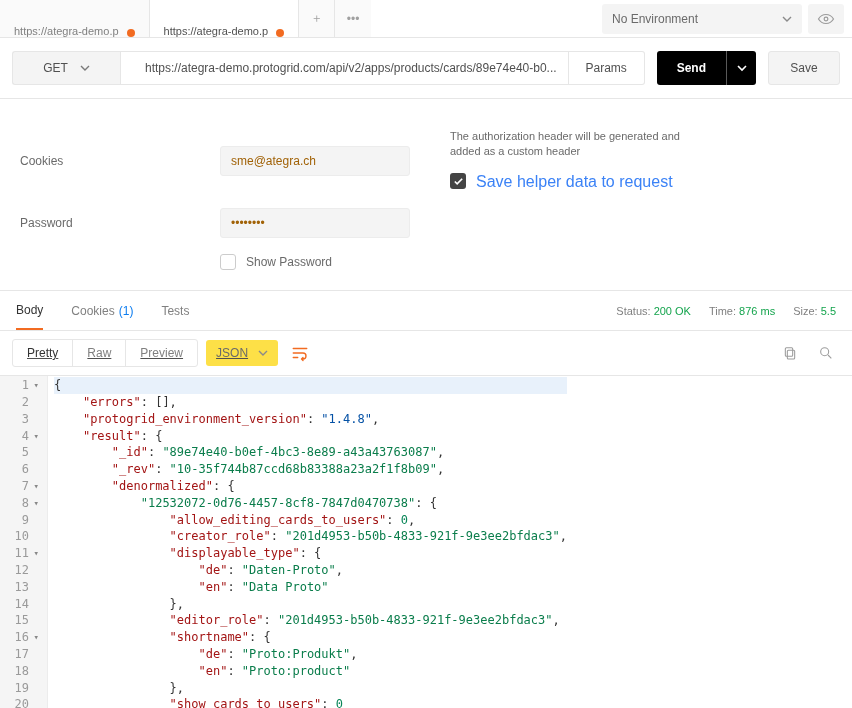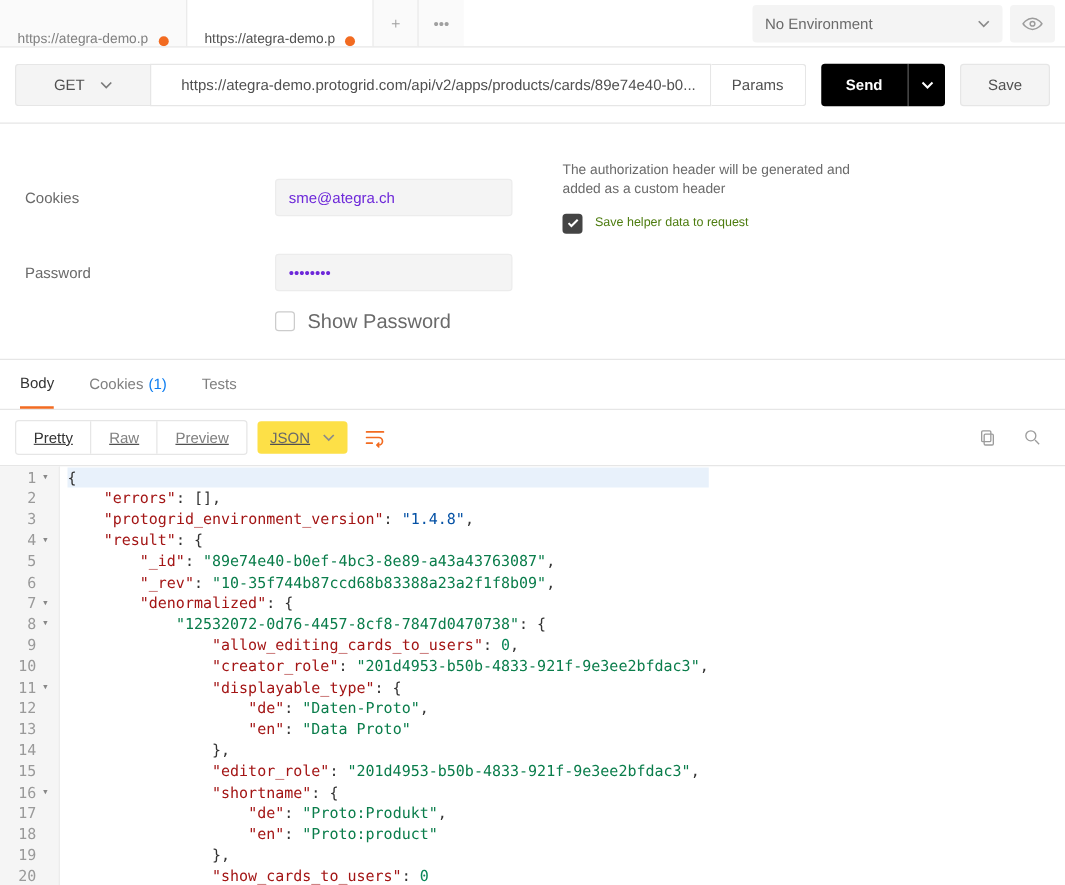--- a/index.html
+++ b/index.html
@@ -105,32 +105,32 @@
     padding:30px 20px 20px 20px;
     border-bottom:1px solid #e6e6e6;
   }
   .form-row {
     display:flex; align-items:center; margin-bottom:16px;
   }
   .form-label { width:200px; color:#6a6a6a; font-size:12px;}
   .form-input {
     width:190px; height:30px; background:#f4f4f4;
     border:1px solid #ececec; border-radius:3px;
-    padding:0 10px; color:#6d28d9; font-size:12px;
+    padding:0 10px; color:#a16207; font-size:12px;
     display:flex; align-items:center;
   }
   .info-col {
     margin-left:40px; width:260px; color:#6a6a6a; font-size:11px; line-height:1.35;
   }
-  .check-row { display:flex; align-items:center; gap:10px; margin-top:12px; color:#4d7c0f; font-size:10px;}
+  .check-row { display:flex; align-items:center; gap:10px; margin-top:12px; color:#3b82f6; font-size:16px;}
   .checkbox {
     width:16px; height:16px; border-radius:3px; background:#444; display:flex; align-items:center; justify-content:center;
   }
   .checkbox svg { width:11px; height:11px; }
-  .showpw-row { display:flex; gap:10px; margin-left:200px; color:#6a6a6a; font-size:16px;}
+  .showpw-row { display:flex; align-items:center; gap:10px; margin-left:200px; color:#6a6a6a; font-size:12px;}
   .checkbox-empty { width:16px; height:16px; border:1px solid #ccc; border-radius:3px;}
 
   
   .resp-tabs {
     display:flex; align-items:center; justify-content:space-between;
     padding:0 16px;
     border-bottom:1px solid #e6e6e6;
     height:40px;
   }
   .resp-tabs-left { display:flex; gap:28px; align-items:flex-end; height:100%;}
@@ -280,20 +280,25 @@
 
 <div class="resp-tabs">
   <div class="resp-tabs-left">
     <div class="resp-tab active">Body</div>
     <div class="resp-tab">
       <span>Cookies</span>
       <span class="count">(1)</span>
     </div>
     <div class="resp-tab">Tests</div>
   </div>
+  <div class="resp-status">
+    <span><span>Status:</span> <span class="val">200 OK</span></span>
+    <span><span>Time:</span> <span class="val">876 ms</span></span>
+    <span><span>Size:</span> <span class="val">5.5</span></span>
+  </div>
 </div>
 
 <div class="fmtbar">
   <div class="fmt-tabs">
     <div class="fmt-tab active">Pretty</div>
     <div class="fmt-tab">Raw</div>
     <div class="fmt-tab">Preview</div>
   </div>
   <div class="fmt-select">
     <span>JSON</span>

